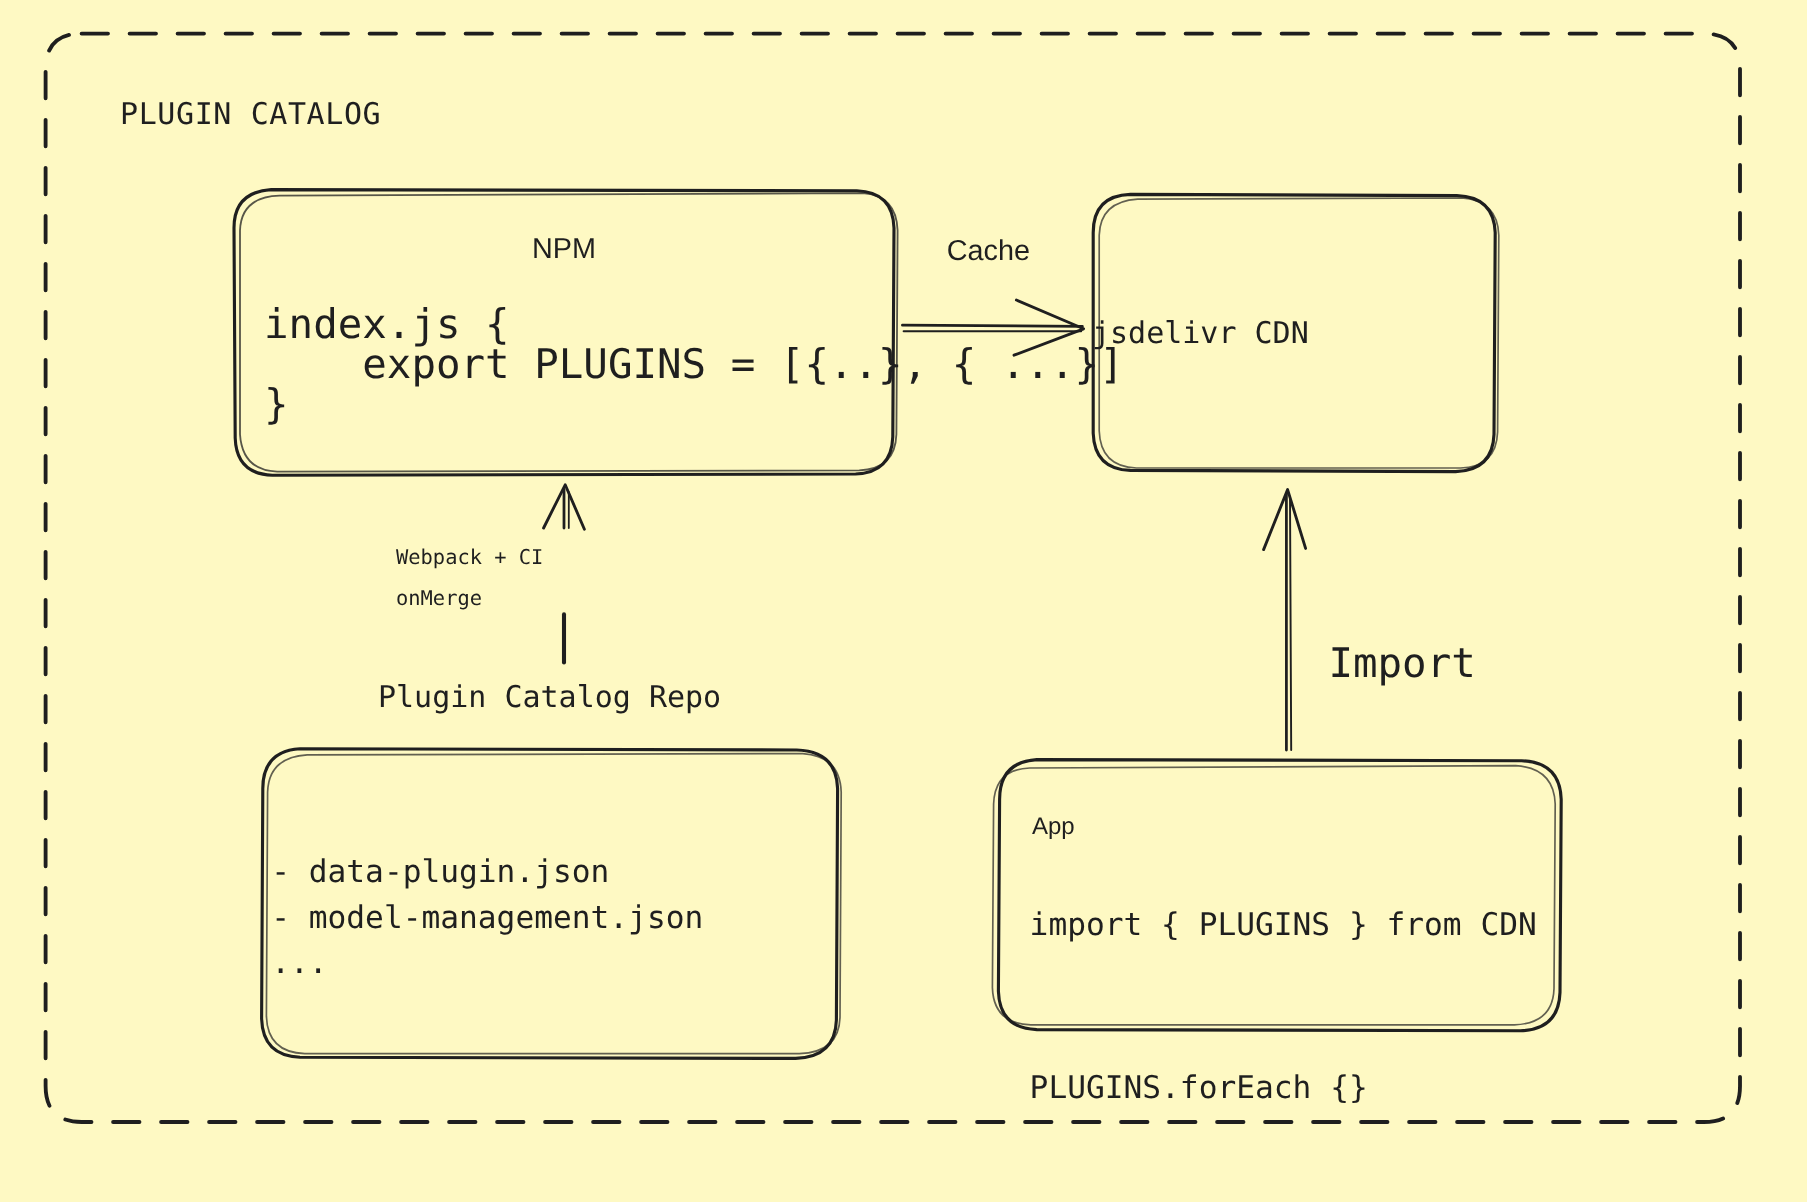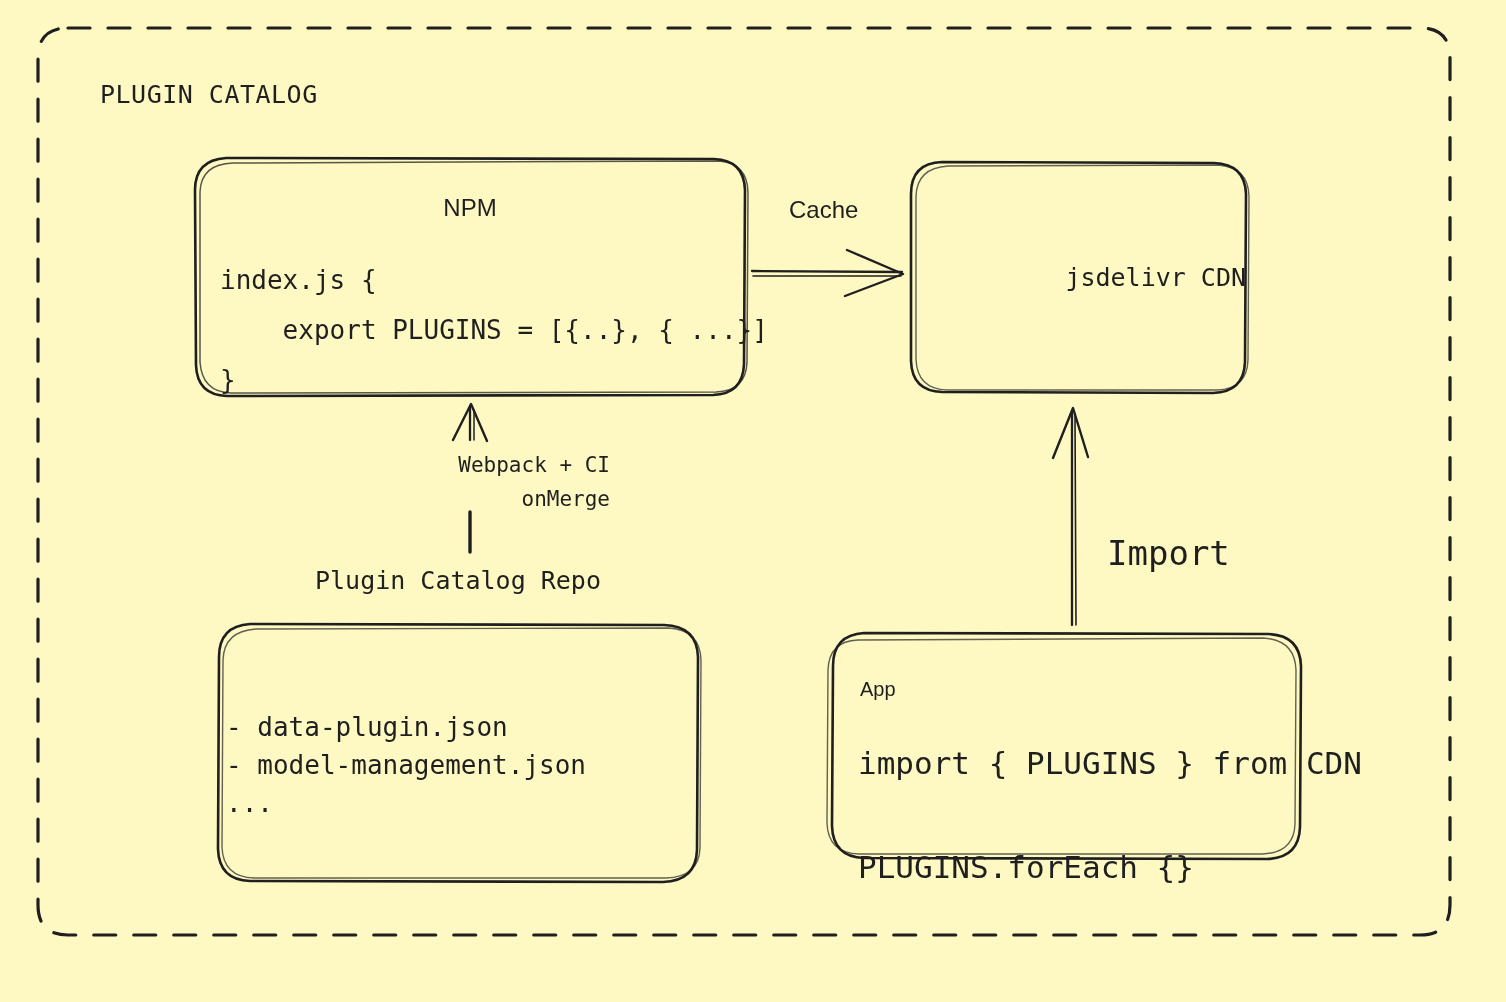--- a/index.html
+++ b/index.html
@@ -52,47 +52,47 @@
   #npm-title {
     left: 195px;
     top: 196px;
     width: 550px;
     text-align: center;
     font-size: 24px;
   }
   #npm-code {
     left: 220px;
     top: 255px;
-    font-size: 26px;
-    line-height: 50px;
+    font-size: 34px;
+    line-height: 33px;
   }
 
   
   #cdn-title {
     left: 910px;
     top: 265px;
     width: 336px;
-    text-align: right;
+    text-align: left;
     font-size: 25px;
   }
 
   
   #cache-label {
     left: 789px;
     top: 198px;
     font-size: 24px;
   }
 
   
   #webpack-label {
     left: 330px;
     top: 448px;
     width: 280px;
-    text-align: right;
-    font-size: 21px;
+    text-align: left;
+    font-size: 17px;
     line-height: 34px;
   }
 
   
   #repo-caption {
     left: 218px;
     top: 568px;
     width: 480px;
     text-align: center;
     font-size: 25px;
@@ -106,22 +106,22 @@
 
   
   #app-title {
     left: 860px;
     top: 679px;
     font-size: 20px;
   }
   #app-code {
     left: 858px;
     top: 737px;
-    font-size: 31px;
-    line-height: 52px;
+    font-size: 26px;
+    line-height: 68px;
   }
 
   
   #import-label {
     left: 1107px;
     top: 536px;
     font-size: 34px;
   }
 </style>
 </head>

